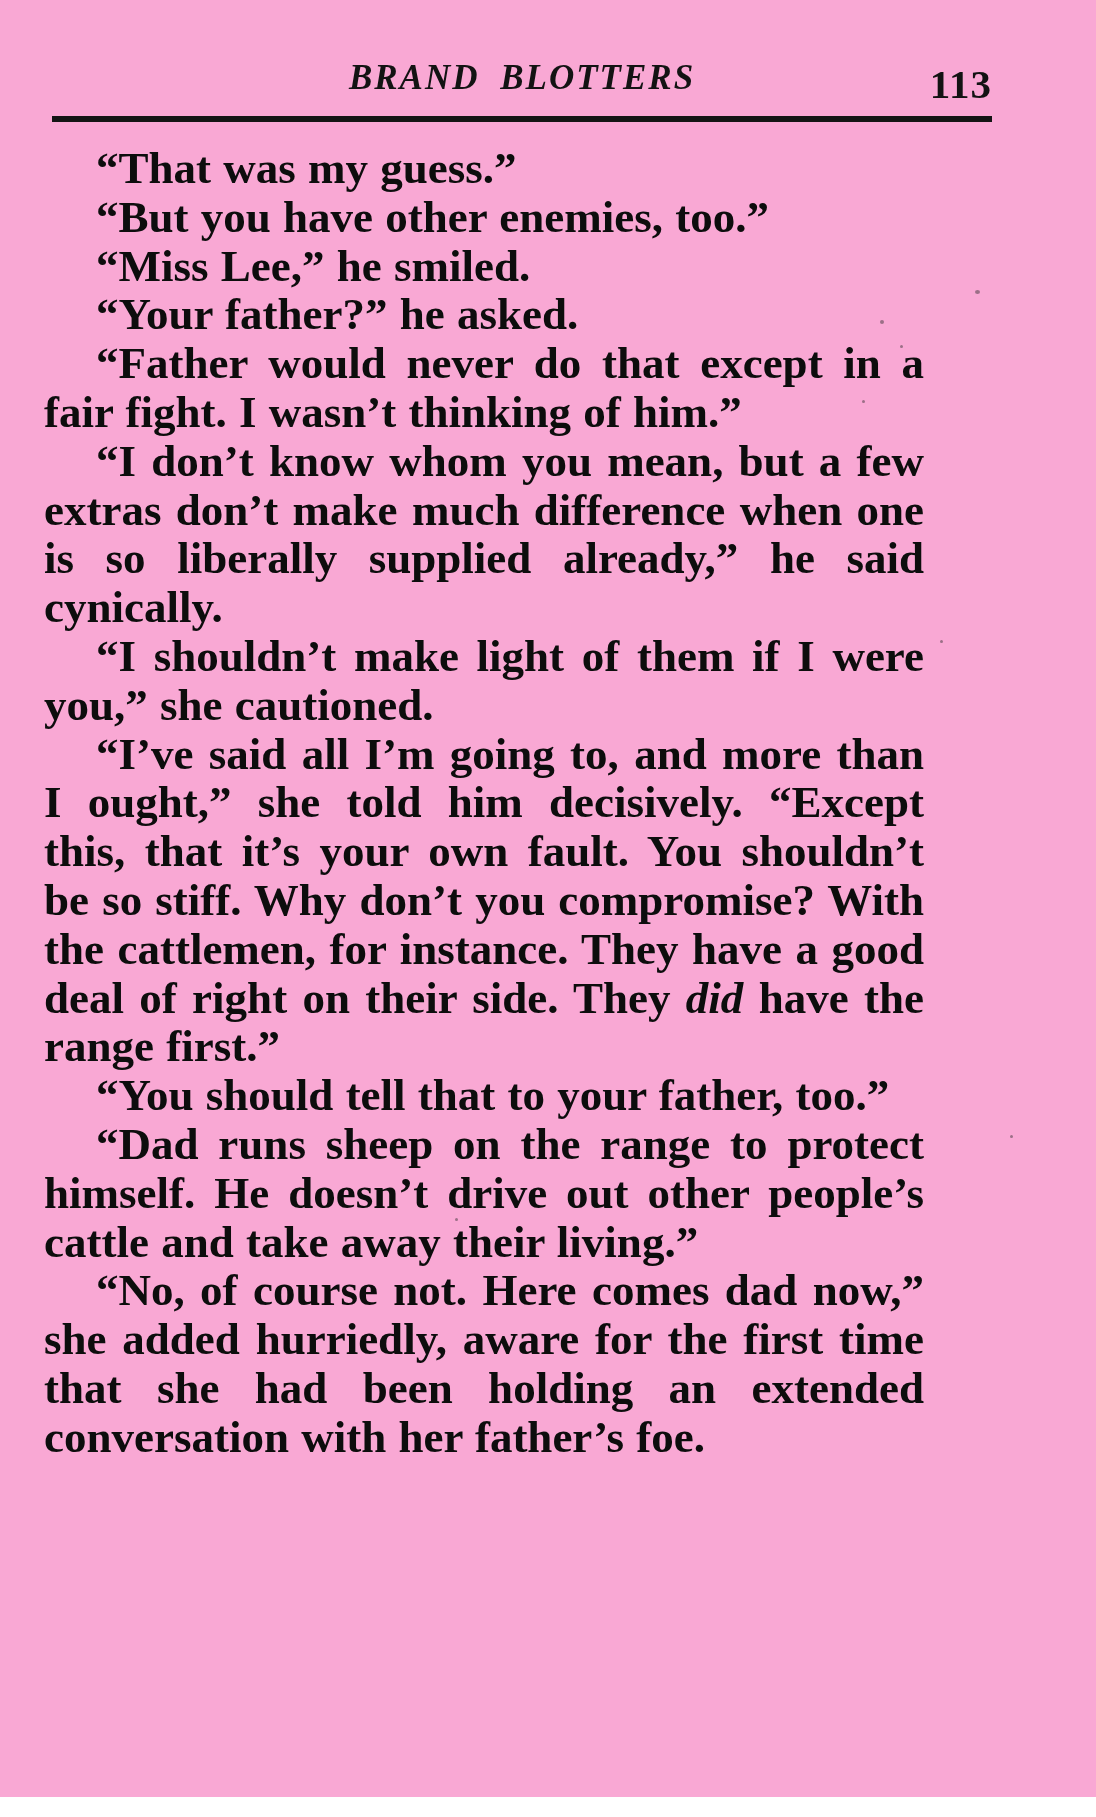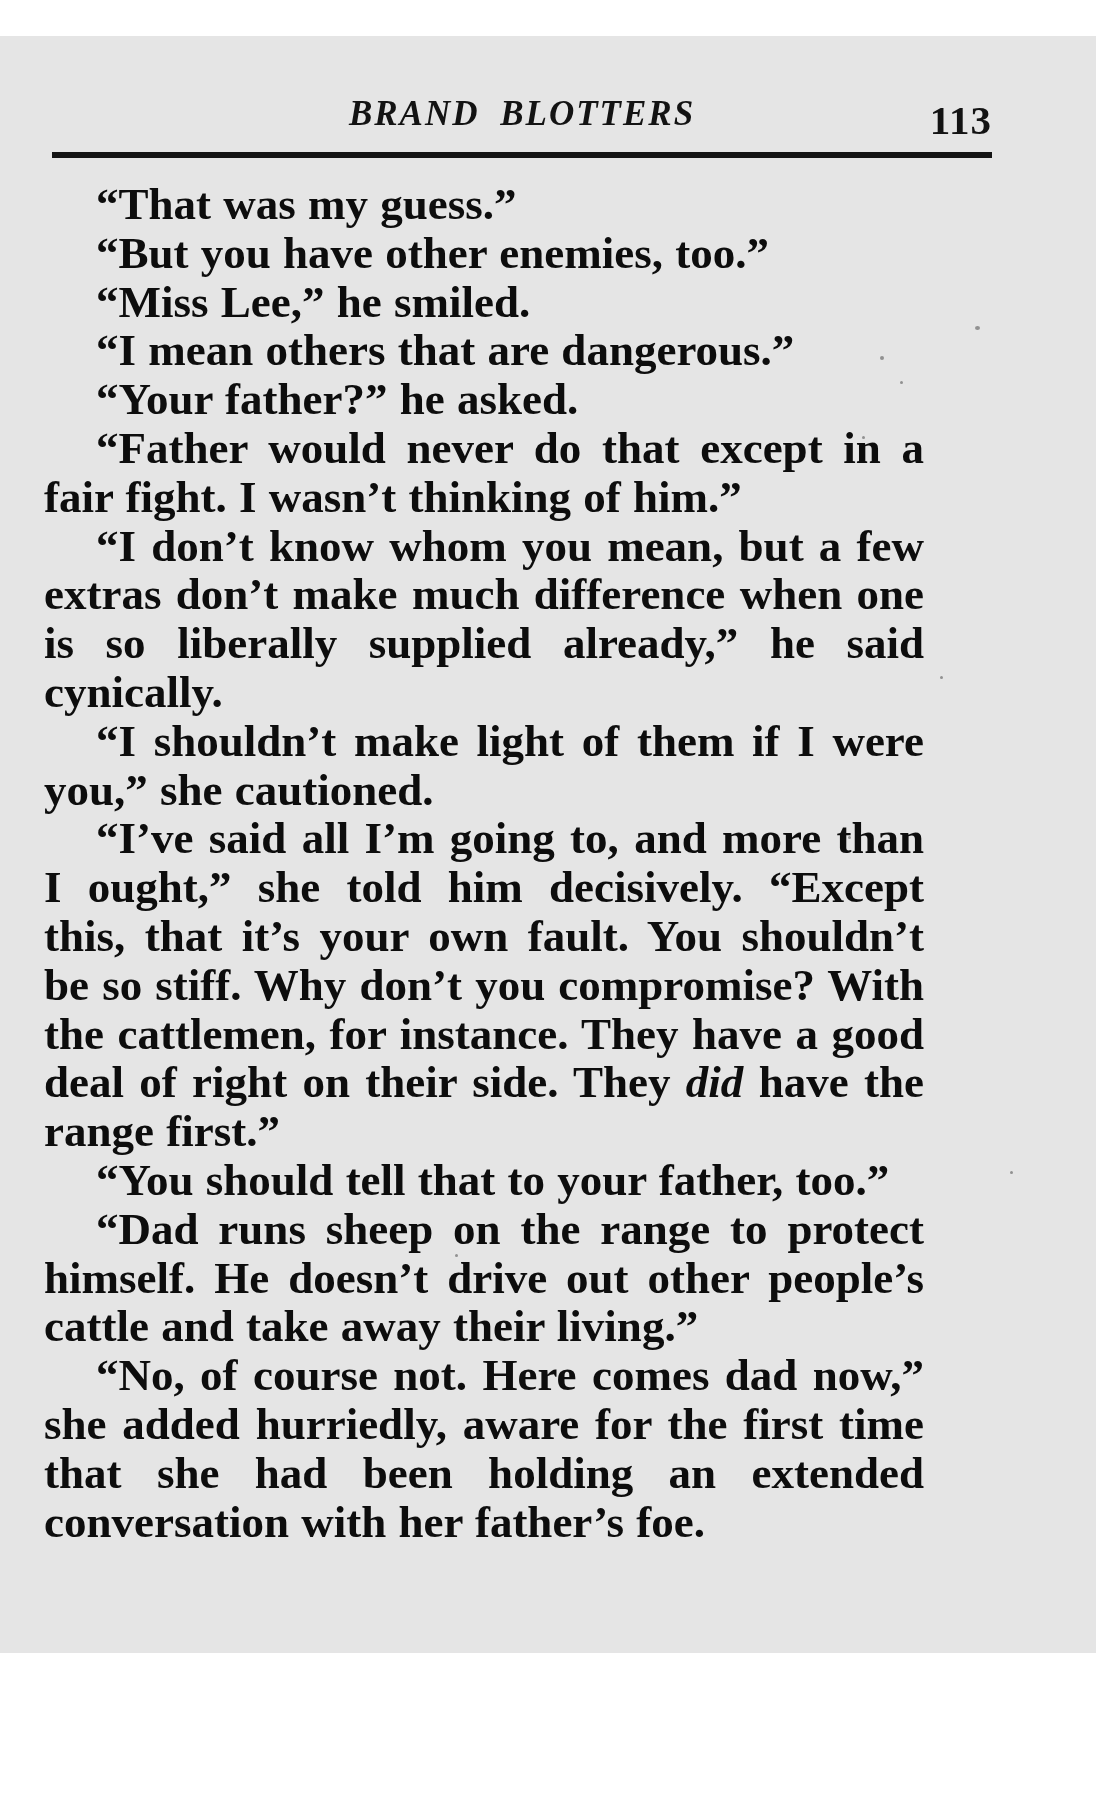--- a/index.html
+++ b/index.html
@@ -12,23 +12,22 @@
     height: 1817px;
     font-family: "Liberation Serif", serif;
     color: #0a0a0a;
     position: relative;
     overflow: hidden;
   }
   .page {
     position: absolute;
     left: 0; top: 0;
     width: 1096px;
-    height: 1617px;
-    background: #e5e5e5;
-    margin-top: 36px;
+    height: 1797px;
+    background: #f9a8d4;
   }
   .header {
     position: absolute;
     left: 52px;
     top: 58px;
     width: 940px;
     display: flex;
     align-items: baseline;
     justify-content: center;
   }
@@ -100,21 +99,20 @@
     <div class="running-title">BRAND BLOTTERS</div>
     <div class="page-number">113</div>
   </div>
 
   <div class="rule"></div>
 
   <div class="body-text">
     <p class="dialogue">“That was my guess.”</p>
     <p class="dialogue">“But you have other enemies, too.”</p>
     <p class="dialogue">“Miss Lee,” he smiled.</p>
-    <p class="dialogue">“I mean others that are dangerous.”</p>
     <p class="dialogue">“Your father?” he asked.</p>
     <p class="dialogue">“Father would never do that except in a fair fight.  I wasn’t thinking of him.”</p>
     <p class="dialogue">“I don’t know whom you mean, but a few extras don’t make much difference when one is so liberally supplied already,” he said cynically.</p>
     <p class="dialogue">“I shouldn’t make light of them if I were you,” she cautioned.</p>
     <p class="dialogue">
       <span>“I’ve said all I’m going to, and more than I ought,” she told him decisively.  “Except this, that it’s your own fault.  You shouldn’t be so stiff.  Why don’t you compromise?  With the cattlemen, for instance.  They have a good deal of right on their side.  They <i>did</i> have the range first.”</span>
     </p>
     <p class="dialogue">“You should tell that to your father, too.”</p>
     <p class="dialogue">“Dad runs sheep on the range to protect himself. He doesn’t drive out other people’s cattle and take away their living.”</p>
     <p class="dialogue">“No, of course not.  Here comes dad now,” she added hurriedly, aware for the first time that she had been holding an extended conversation with her father’s foe.</p>

